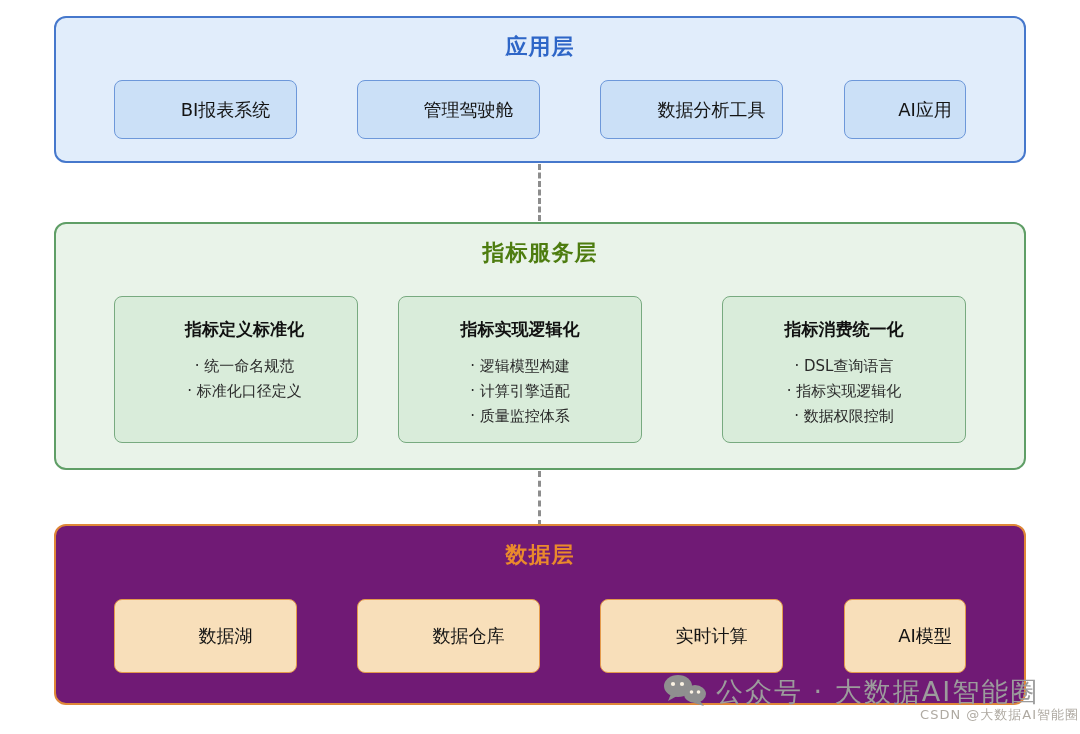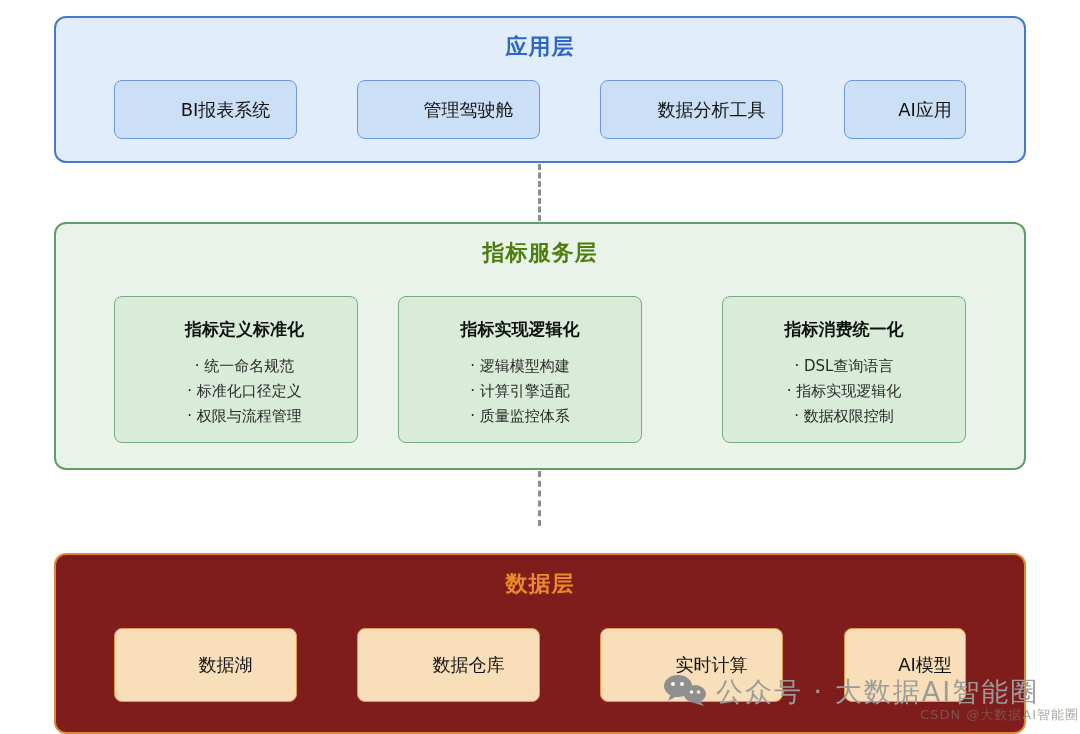--- a/index.html
+++ b/index.html
@@ -4,21 +4,21 @@
 <style>
   html,body{margin:0;padding:0;background:#ffffff;}
   body{font-family:"DejaVu Sans","Liberation Sans",sans-serif;}
   .canvas{position:relative;width:1080px;height:734px;background:#ffffff;overflow:hidden;}
 
   
   .layer{position:absolute;left:54px;width:972px;box-sizing:border-box;
          border-style:solid;border-width:2.5px;border-radius:12px;}
   .layer-app {top:16px;height:147px;background:#e1edfb;border-color:#4678cc;}
   .layer-svc {top:222px;height:248px;background:#e9f3e9;border-color:#5f9e66;}
-  .layer-data{top:553px;height:181px;background:#7f1d1d;border-color:#df8738;}
+  .layer-data{top:524px;height:181px;background:#701a75;border-color:#df8738;}
 
   .layer-title{position:absolute;top:14px;left:0;width:100%;text-align:center;
                font-size:22px;font-weight:bold;letter-spacing:1px;}
   .layer-app  .layer-title{color:#2e66c7;}
   .layer-svc  .layer-title{color:#4d7c0f;}
   .layer-data .layer-title{color:#ea8a2c;}
 
   
   .node{position:absolute;box-sizing:border-box;border:1.5px solid;border-radius:8px;
         display:flex;align-items:center;justify-content:center;
@@ -67,21 +67,20 @@
   <div class="connector conn-1"></div>
 
   <div class="layer layer-svc">
     <div class="layer-title">指标服务层</div>
 
     <div class="card c1">
       <div class="card-heading">指标定义标准化</div>
       <div class="card-bullets">
         <div class="bullet">统一命名规范</div>
         <div class="bullet">标准化口径定义</div>
-        <div class="bullet">权限与流程管理</div>
       </div>
     </div>
 
     <div class="card c2">
       <div class="card-heading">指标实现逻辑化</div>
       <div class="card-bullets">
         <div class="bullet">逻辑模型构建</div>
         <div class="bullet">计算引擎适配</div>
         <div class="bullet">质量监控体系</div>
       </div>

